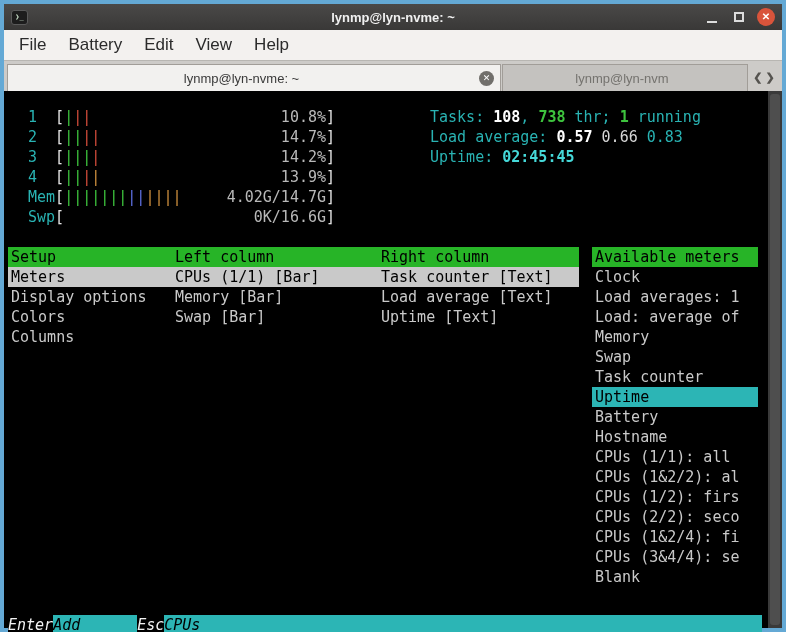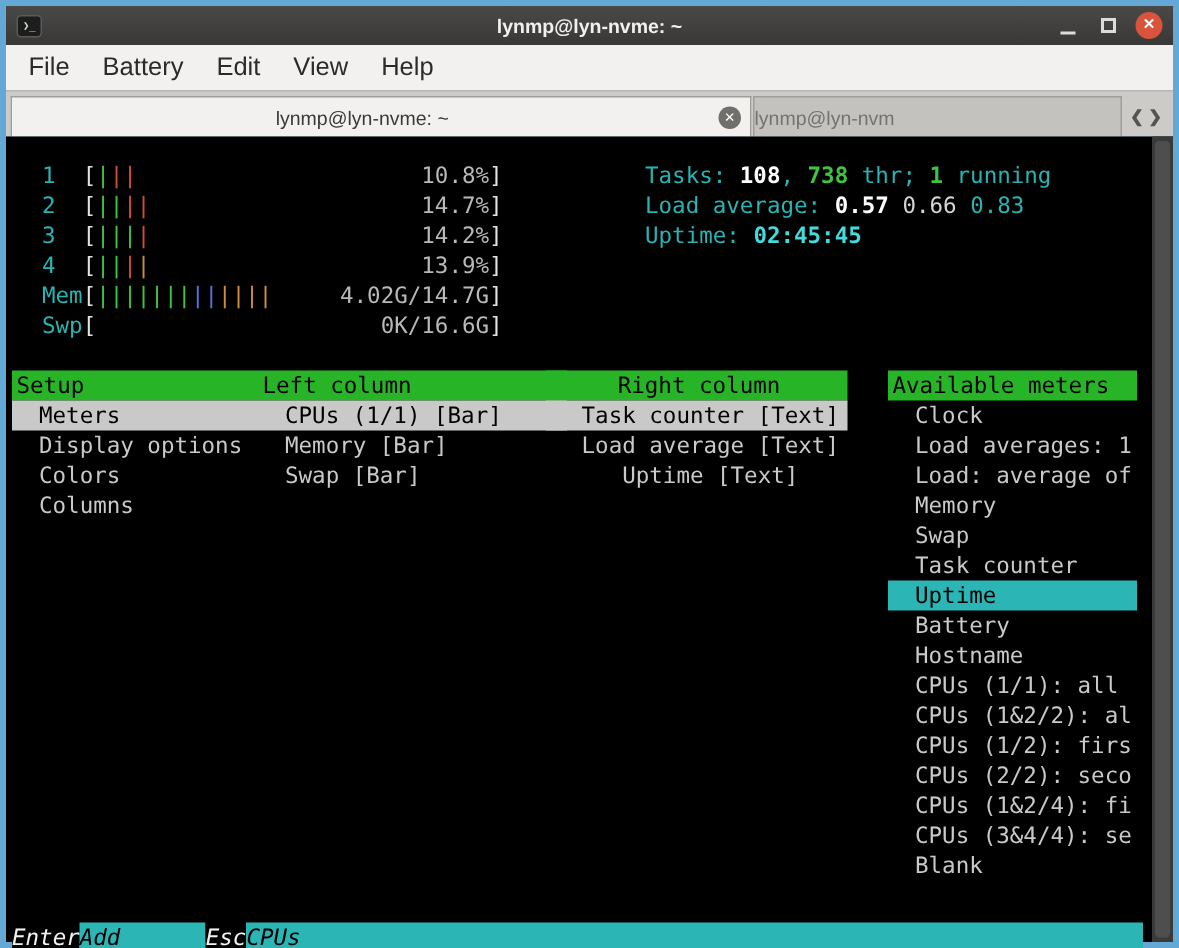--- a/index.html
+++ b/index.html
@@ -29,21 +29,21 @@
   .menubar{flex:0 0 28px;background:#f3f1ef;display:flex;align-items:center;padding:0 5px;gap:2px;}
   .menu-item{padding:5px 10px;font-size:17px;color:#2b2b2b;}
 
   
   .tabbar{flex:0 0 31px;background:#cdcbc8;border-top:1px solid #b8b6b2;display:flex;align-items:flex-end;padding:3px 3px 0 3px;gap:1px;}
   .tab{height:27px;display:flex;align-items:center;border:1px solid #a19d98;border-bottom:none;}
   .tab.active{width:494px;background:#f2f1ef;}
   .tab-label{flex:1;text-align:center;font-size:13px;color:#3a3a3a;white-space:nowrap;overflow:hidden;}
   .tab-close{flex:0 0 15px;width:15px;height:15px;border-radius:50%;background:#716f6b;color:#fff;font-size:9px;line-height:15px;text-align:center;margin:0 6px 0 4px;}
   .tab.inactive{flex:1;background:#c4c2bf;overflow:hidden;}
-  .tab.inactive .tab-label{color:#75736f;text-align:left;padding-right:6px;}
+  .tab.inactive .tab-label{color:#75736f;text-align:center;padding-right:6px;}
   .tab-scroll{flex:0 0 30px;height:27px;display:flex;align-items:center;justify-content:center;gap:3px;color:#55534f;font-size:11px;font-weight:700;}
 
   
   .terminal{flex:1;background:#000;position:relative;font-family:"DejaVu Sans Mono",monospace;font-size:15px;line-height:20px;}
 
   .meters{position:absolute;left:6px;top:16px;padding-left:18px;white-space:pre;}
   .meter-row{display:flex;height:20px;}
   .m-cap{color:var(--cyan);white-space:pre;}
   .m-br{color:#e2e2e2;}
   .m-field{width:29ch;position:relative;display:inline-block;}
@@ -56,24 +56,24 @@
   .info-line{height:20px;margin-left:45px;}
   .seg-cyan{color:var(--cyan);}
   .seg-boldcyan{color:var(--cyan-bright);font-weight:700;}
   .seg-green{color:var(--green);font-weight:700;}
   .seg-white{color:#d6d6d6;}
   .seg-boldwhite{color:#ffffff;font-weight:700;}
 
   .panel{position:absolute;top:156px;white-space:pre;}
   #panels .panel:nth-of-type(1){left:4px;width:164px;}
   #panels .panel:nth-of-type(2){left:168px;width:206px;}
-  #panels .panel:nth-of-type(3){left:360px;width:201px;text-align:center;}
+  #panels .panel:nth-of-type(3){left:374px;width:201px;}
   #panels .panel:nth-of-type(4){left:588px;width:166px;}
   .panel-header{height:20px;background:var(--header-green);color:#000;padding-left:3px;overflow:hidden;}
-  .panel-item{height:20px;color:#c9c9c9;padding-left:18px;overflow:hidden;}
+  .panel-item{height:20px;color:#c9c9c9;padding-left:3px;overflow:hidden;}
   .panel-item.sel-gray{background:var(--sel-gray);color:#000;}
   .panel-item.sel-cyan{background:var(--sel-cyan);color:#000;}
 
   .fbar{position:absolute;left:4px;right:20px;top:524px;height:20px;display:flex;font-style:italic;}
   .fk-key{color:#f2f2f2;background:#000;}
   .fk-action{background:var(--sel-cyan);color:#000;}
   .fk-action.pad{width:84px;}
   .fk-action.fill{flex:1;}
 
   .scrollbar{position:absolute;top:0;right:0;bottom:0;width:14px;background:#3a3a3a;}

